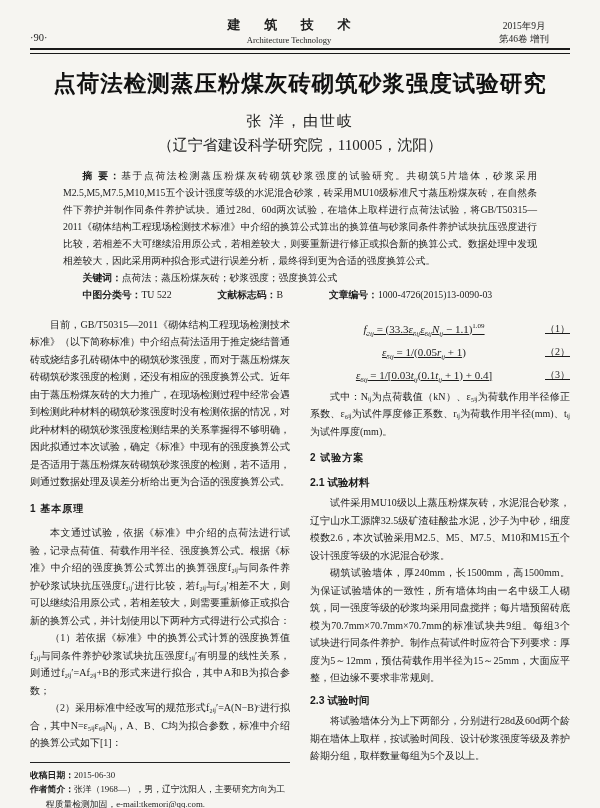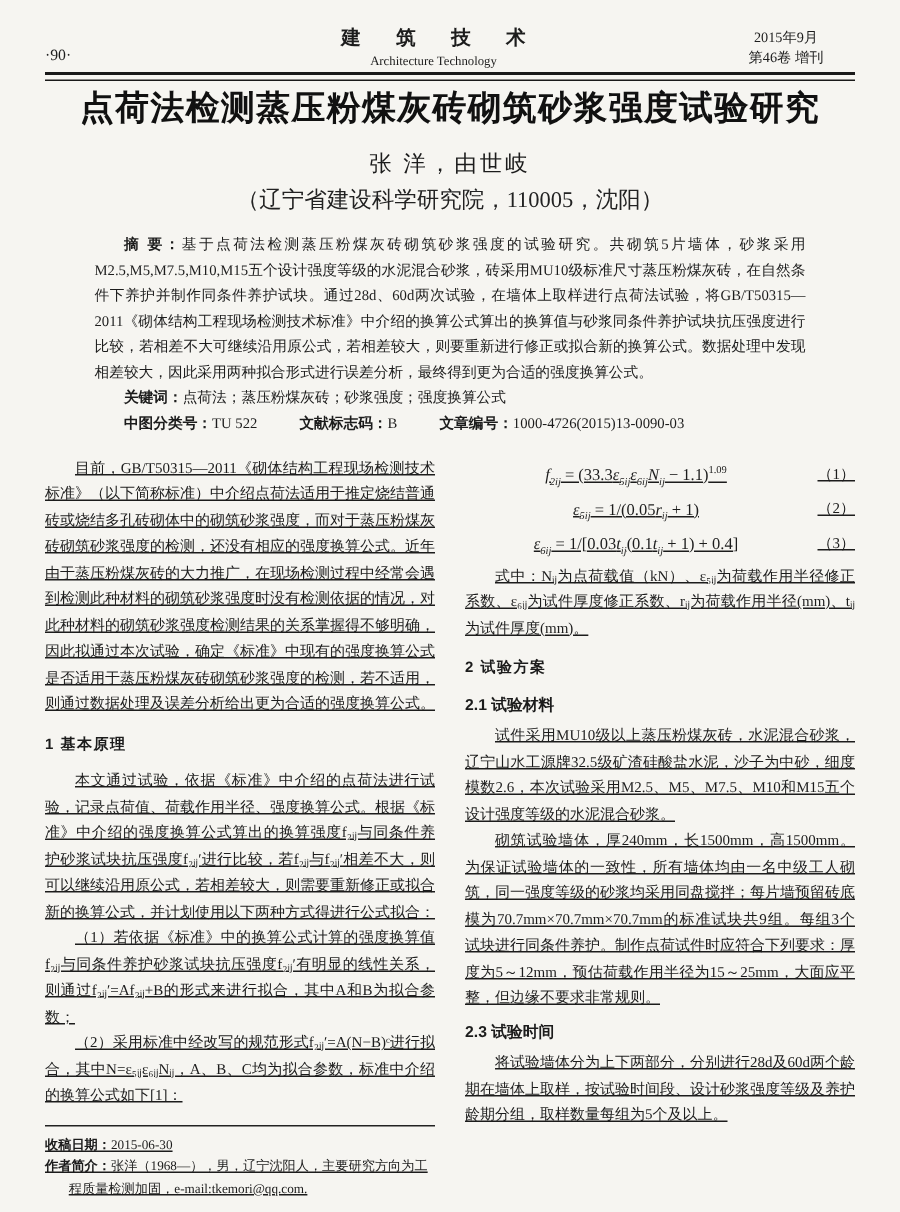--- a/index.html
+++ b/index.html
@@ -13,34 +13,34 @@
   
   .pagehead{display:flex;align-items:flex-end;}
   .ph-left{width:70px;font-size:10.5px;padding-bottom:2px;}
   .ph-center{flex:1;text-align:center;}
   .ph-cn{font-size:13px;font-weight:700;letter-spacing:10px;text-indent:10px;
          font-family:"Liberation Sans",sans-serif;}
   .ph-en{font-size:8.5px;margin-top:1px;}
   .ph-right{width:92px;text-align:center;font-size:9.5px;line-height:12.5px;}
   .rule-double{margin-top:3px;height:2.5px;border-top:2.5px solid #1a1a1a;border-bottom:1px solid #1a1a1a;}
   
-  .title{margin:2px 0 0;text-align:center;font-family:"Liberation Sans",sans-serif;
+  .title{margin:14px 0 0;text-align:center;font-family:"Liberation Sans",sans-serif;
          font-size:22.5px;font-weight:700;letter-spacing:1px;color:#111;}
   .authors{margin-top:13px;text-align:center;font-size:15px;letter-spacing:2px;}
   .affiliation{margin-top:5px;text-align:center;font-size:15px;color:#222;}
   
   .abstract-block{margin:12px 33px 0;font-size:9.8px;line-height:17px;text-align:justify;}
   .abstract-block p{margin:0;text-indent:2em;}
   .lbl{font-family:"Liberation Sans",sans-serif;font-weight:700;}
-  .class-line{display:flex;column-gap:28px;padding-left:2em;text-indent:0 !important;}
+  .class-line{display:flex;column-gap:46px;padding-left:2em;text-indent:0 !important;}
   .class-line span{white-space:nowrap;}
   
   .columns{display:flex;column-gap:20px;margin-top:13px;}
   .col{flex:1;min-width:0;font-size:10px;line-height:17.5px;text-align:justify;}
-  .col p{margin:0;text-indent:2em;text-decoration:underline;}
+  .col p{margin:0;text-indent:2em;}
   .sec{font-family:"Liberation Sans",sans-serif;font-size:10px;font-weight:700;
        margin:9px 0 7px;letter-spacing:1px;}
   .subsec{font-family:"Liberation Sans",sans-serif;font-size:10.5px;font-weight:700;
        margin:5px 0 3px;}
   
   .formula{display:flex;margin:3px 0;font-size:11px;line-height:20px;text-decoration:underline;}
   .f-body{flex:1;text-align:center;font-family:"Liberation Serif",serif;}
   .f-num{width:32px;text-align:right;font-size:10px;}
   .var{font-style:italic;}
   .f-body sub{font-size:7px;font-style:italic;line-height:0;}

